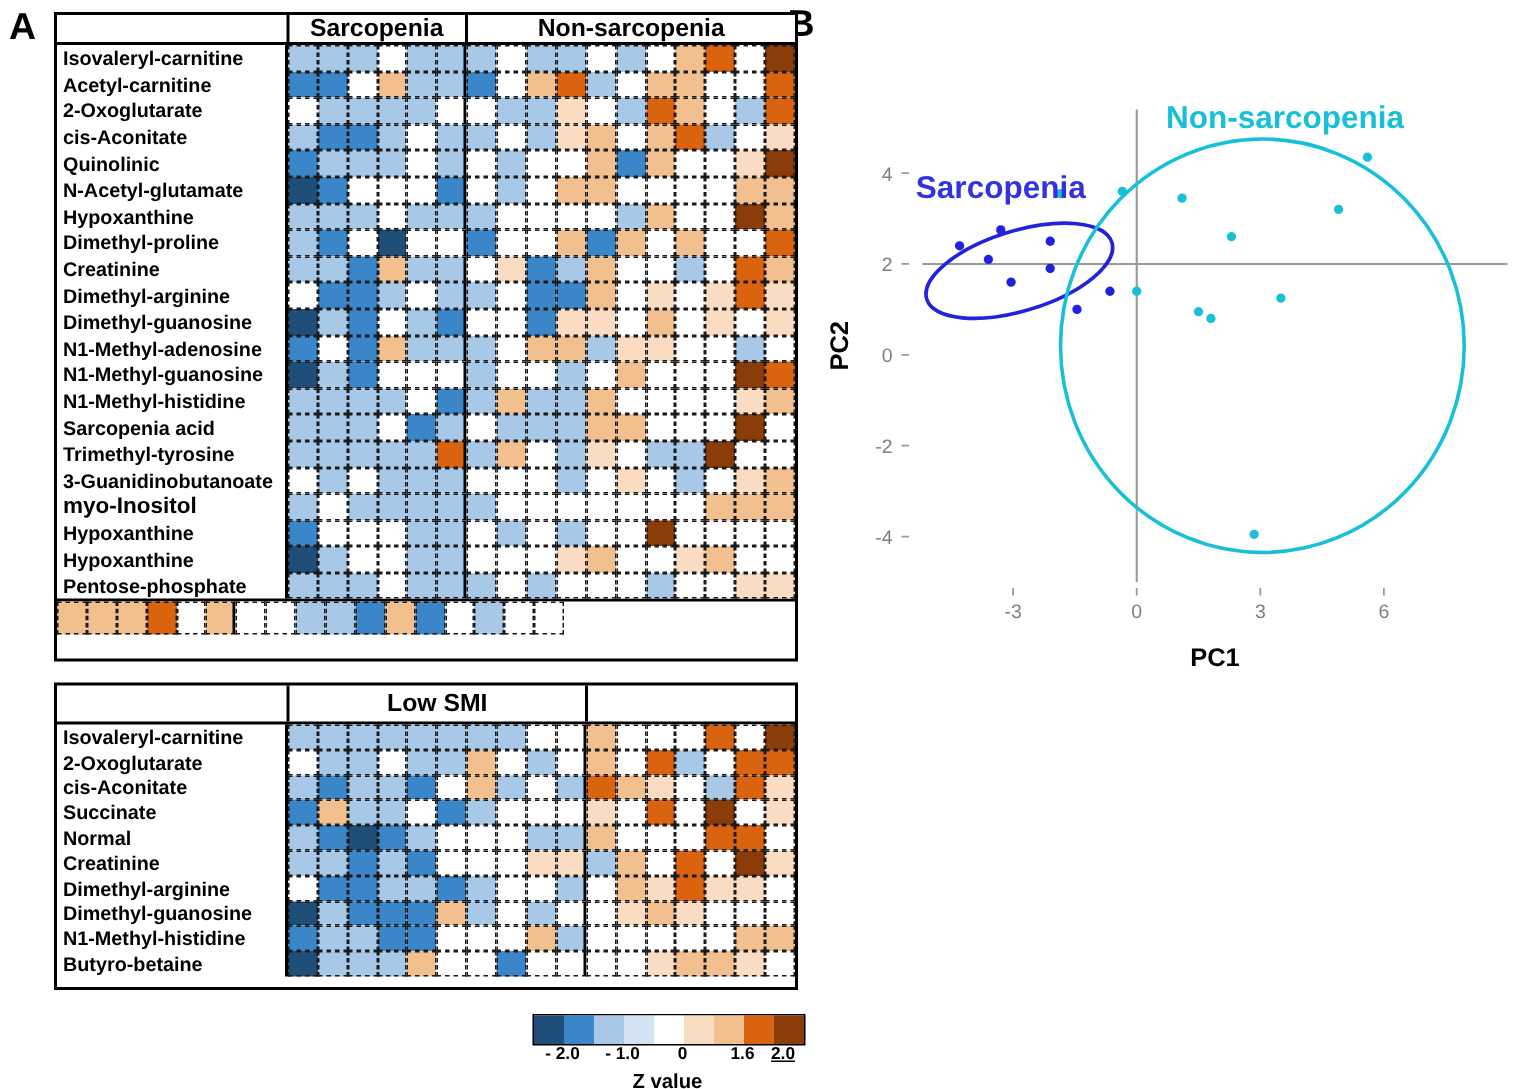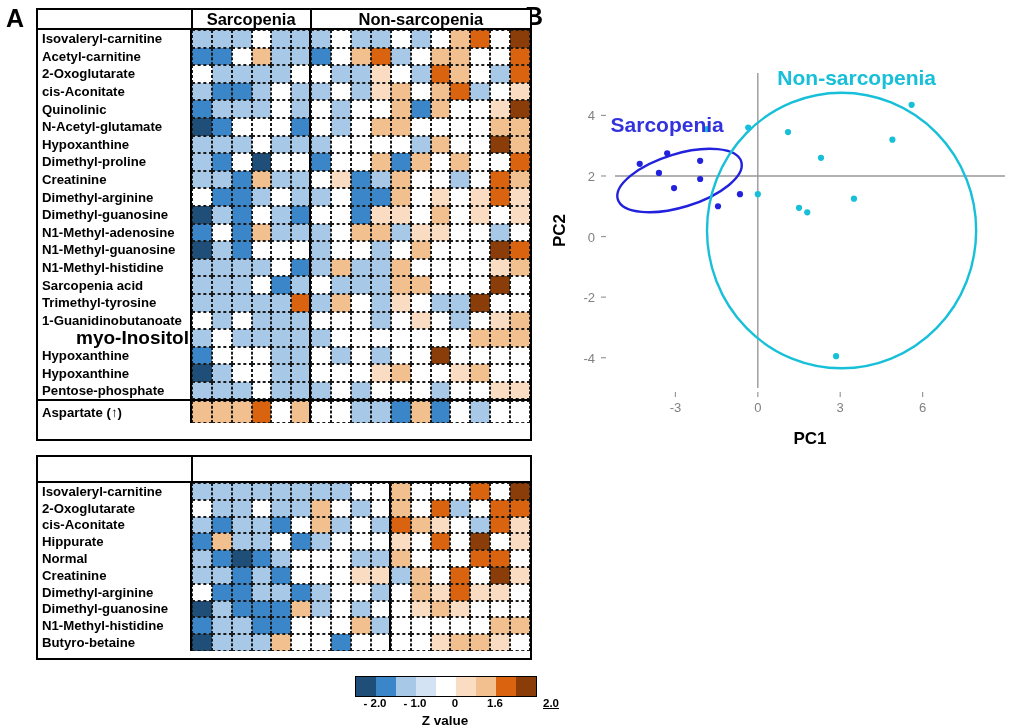--- a/index.html
+++ b/index.html
@@ -97,22 +97,22 @@
         <div class="rl" style="height: 17.6px; font-size: 13.2px;">Hypoxanthine</div>
         <div class="rl" style="height: 17.6px; font-size: 13.2px;">Dimethyl-proline</div>
         <div class="rl" style="height: 17.6px; font-size: 13.2px;">Creatinine</div>
         <div class="rl" style="height: 17.6px; font-size: 13.2px;">Dimethyl-arginine</div>
         <div class="rl" style="height: 17.6px; font-size: 13.2px;">Dimethyl-guanosine</div>
         <div class="rl" style="height: 17.6px; font-size: 13.2px;">N1-Methyl-adenosine</div>
         <div class="rl" style="height: 17.6px; font-size: 13.2px;">N1-Methyl-guanosine</div>
         <div class="rl" style="height: 17.6px; font-size: 13.2px;">N1-Methyl-histidine</div>
         <div class="rl" style="height: 17.6px; font-size: 13.2px;">Sarcopenia acid</div>
         <div class="rl" style="height: 17.6px; font-size: 13.2px;">Trimethyl-tyrosine</div>
-        <div class="rl" style="height: 17.6px; font-size: 13.2px;">1-Guanidinobutanoate</div>
-        <div class="rl" style="height: 17.6px; font-size: 19px; margin-left: 34px;">myo-Inositol</div>
+        <div class="rl" style="height: 17.6px; font-size: 13.2px;">3-Guanidinobutanoate</div>
+        <div class="rl" style="height: 17.6px; font-size: 15px;">myo-Inositol</div>
         <div class="rl" style="height: 17.6px; font-size: 13.2px;">Hypoxanthine</div>
         <div class="rl" style="height: 17.6px; font-size: 13.2px;">Hypoxanthine</div>
         <div class="rl" style="height: 17.6px; font-size: 13.2px;">Pentose-phosphate</div>
       </div>
       <div class="hm-grid">
         <div class="hm-row">
           <div class="hm-cell" style="width: 19.9px; height: 17.6px; background: rgb(168, 200, 232);"></div>
           <div class="hm-cell" style="width: 19.9px; height: 17.6px; background: rgb(168, 200, 232);"></div>
           <div class="hm-cell" style="width: 19.9px; height: 17.6px; background: rgb(168, 200, 232);"></div>
           <div class="hm-cell" style="width: 19.9px; height: 17.6px; background: rgb(255, 255, 255);"></div>
@@ -506,21 +506,20 @@
           <div class="hm-cell" style="width: 19.9px; height: 17.6px; background: rgb(255, 255, 255);"></div>
           <div class="hm-cell" style="width: 19.9px; height: 17.6px; background: rgb(168, 200, 232);"></div>
           <div class="hm-cell" style="width: 19.9px; height: 17.6px; background: rgb(255, 255, 255);"></div>
           <div class="hm-cell" style="width: 19.9px; height: 17.6px; background: rgb(255, 255, 255);"></div>
           <div class="hm-cell" style="width: 19.9px; height: 17.6px; background: rgb(250, 220, 194);"></div>
           <div class="hm-cell" style="width: 19.9px; height: 17.6px; background: rgb(250, 220, 194);"></div>
         </div>
       </div>
     </div>
     <div class="foot-row">
-      <div class="rl" style="width: 155px; height: 21.6px; font-size: 13.2px;">Aspartate  (↑)</div>
       <div style="display: flex;">
         <div class="hm-cell" style="width: 19.9px; height: 21.6px; background: rgb(242, 191, 142);"></div>
         <div class="hm-cell" style="width: 19.9px; height: 21.6px; background: rgb(242, 191, 142);"></div>
         <div class="hm-cell" style="width: 19.9px; height: 21.6px; background: rgb(242, 191, 142);"></div>
         <div class="hm-cell" style="width: 19.9px; height: 21.6px; background: rgb(217, 99, 15);"></div>
         <div class="hm-cell" style="width: 19.9px; height: 21.6px; background: rgb(255, 255, 255);"></div>
         <div class="hm-cell gsep" style="width: 19.9px; height: 21.6px; background: rgb(242, 191, 142);"></div>
         <div class="hm-cell" style="width: 19.9px; height: 21.6px; background: rgb(255, 255, 255);"></div>
         <div class="hm-cell" style="width: 19.9px; height: 21.6px; background: rgb(255, 255, 255);"></div>
         <div class="hm-cell" style="width: 19.9px; height: 21.6px; background: rgb(168, 200, 232);"></div>
@@ -532,27 +531,28 @@
         <div class="hm-cell" style="width: 19.9px; height: 21.6px; background: rgb(168, 200, 232);"></div>
         <div class="hm-cell" style="width: 19.9px; height: 21.6px; background: rgb(255, 255, 255);"></div>
         <div class="hm-cell" style="width: 19.9px; height: 21.6px; background: rgb(255, 255, 255);"></div>
       </div>
     </div>
   </div>
 
 <div class="heat-wrap" id="hm-bot" style="left:36px;top:455px;width:496px;height:205px;">
     <div class="hm-head" style="height: 26px;">
       <div class="lbl-pad" style="width: 155px;"></div>
+      <div class="grp sep" style="width: 199px; font-size: 16.5px;">Low SMI</div>
     </div>
     <div class="hm-body">
       <div class="hm-labels" style="width: 155px;">
         <div class="rl" style="height: 16.8px; font-size: 13.2px;">Isovaleryl-carnitine</div>
         <div class="rl" style="height: 16.8px; font-size: 13.2px;">2-Oxoglutarate</div>
         <div class="rl" style="height: 16.8px; font-size: 13.2px;">cis-Aconitate</div>
-        <div class="rl" style="height: 16.8px; font-size: 13.2px;">Hippurate</div>
+        <div class="rl" style="height: 16.8px; font-size: 13.2px;">Succinate</div>
         <div class="rl" style="height: 16.8px; font-size: 13.2px;">Normal</div>
         <div class="rl" style="height: 16.8px; font-size: 13.2px;">Creatinine</div>
         <div class="rl" style="height: 16.8px; font-size: 13.2px;">Dimethyl-arginine</div>
         <div class="rl" style="height: 16.8px; font-size: 13.2px;">Dimethyl-guanosine</div>
         <div class="rl" style="height: 16.8px; font-size: 13.2px;">N1-Methyl-histidine</div>
         <div class="rl" style="height: 16.8px; font-size: 13.2px;">Butyro-betaine</div>
       </div>
       <div class="hm-grid">
         <div class="hm-row">
           <div class="hm-cell" style="width: 19.9px; height: 16.8px; background: rgb(168, 200, 232);"></div>
@@ -758,21 +758,21 @@
       <div class="sw" style="background: rgb(250, 220, 194);"></div>
       <div class="sw" style="background: rgb(242, 191, 142);"></div>
       <div class="sw" style="background: rgb(217, 99, 15);"></div>
       <div class="sw" style="background: rgb(138, 61, 8);"></div>
     </div>
   <div class="ticks" id="legend-ticks">
       <div class="tk" style="left: 20px;">- 2.0</div>
       <div class="tk" style="left: 60px;">- 1.0</div>
       <div class="tk" style="left: 100px;">0</div>
       <div class="tk" style="left: 140px;">1.6</div>
-      <div class="tk" style="left: 196px; text-decoration: underline;">2.0</div>
+      <div class="tk" style="left: 167px; text-decoration: underline;">2.0</div>
     </div>
   <div class="zlab">Z value</div>
 </div>
 
 <div id="pca">
     <svg width="470" height="440">
       <line x1="70" y1="157.98076923076923" x2="460" y2="157.98076923076923" stroke="#999" stroke-width="1.4"></line>
       <line x1="212.81690140845072" y1="55" x2="212.81690140845072" y2="370" stroke="#999" stroke-width="1.4"></line>
       <line x1="130.42253521126761" y1="374" x2="130.42253521126761" y2="379" stroke="#999" stroke-width="1.2"></line>
       <text x="130.42253521126761" y="394" text-anchor="middle" class="tick-lab">-3</text>

